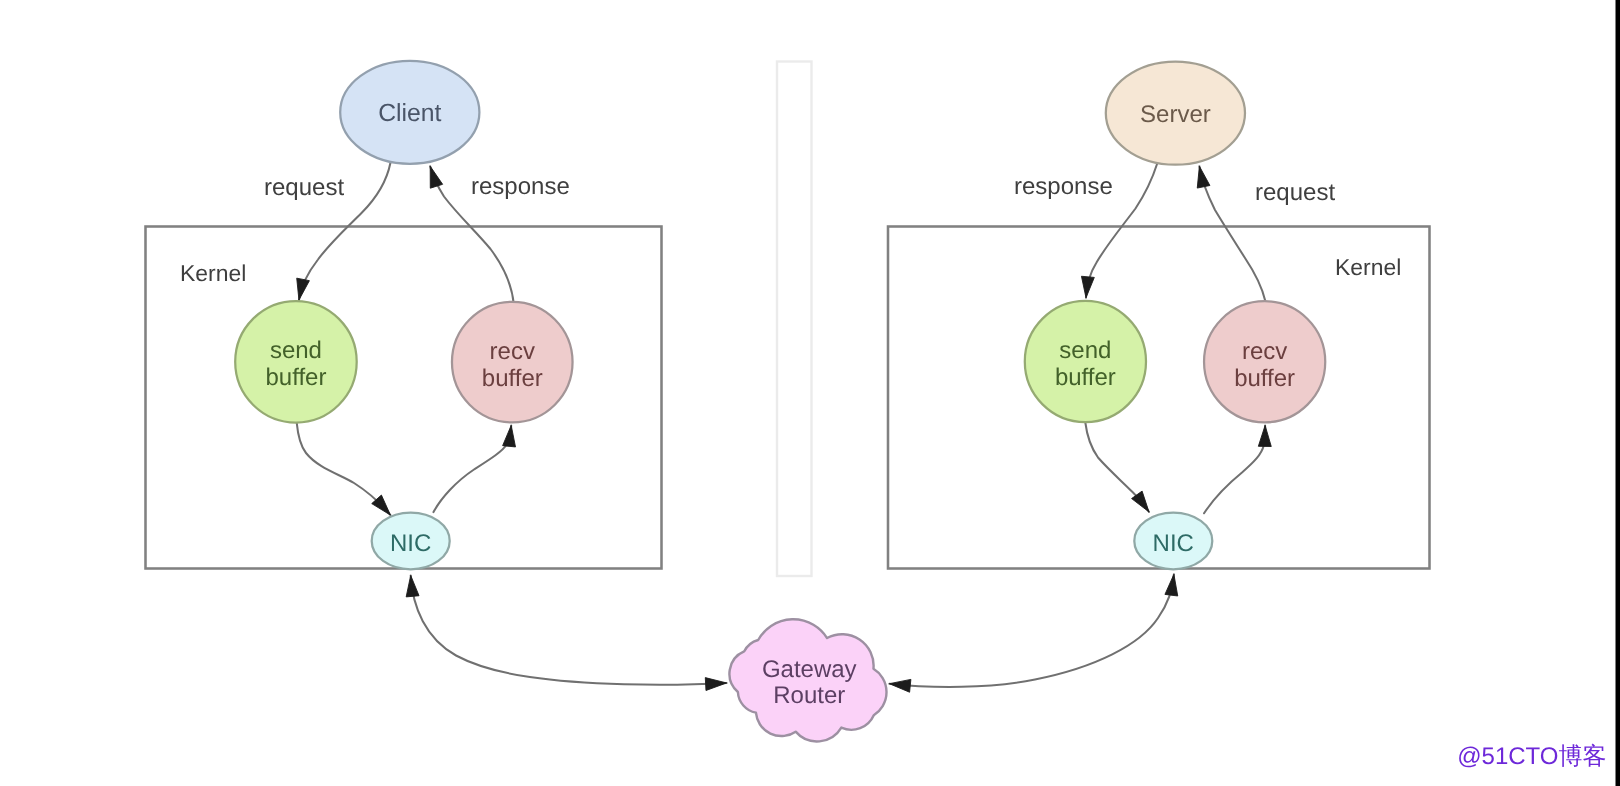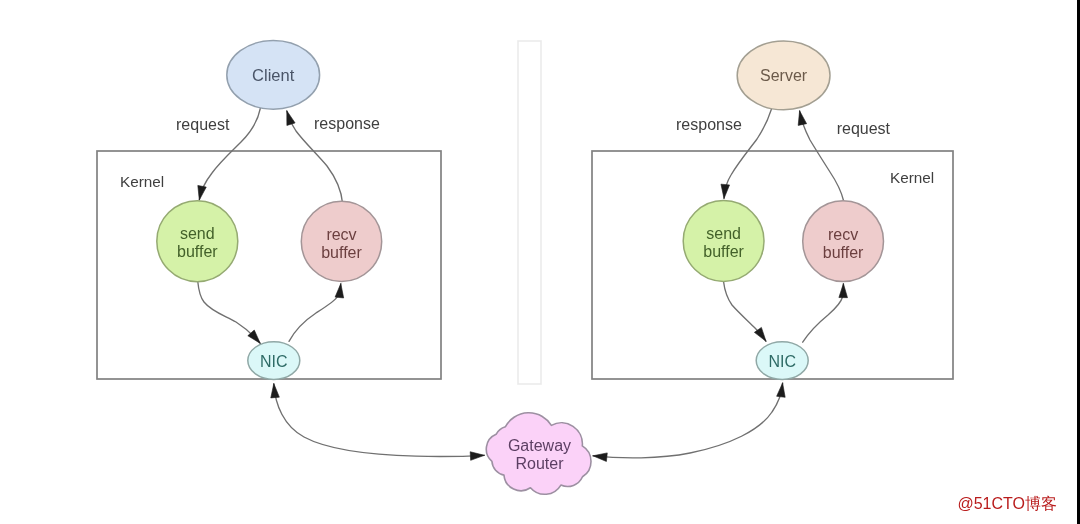--- a/index.html
+++ b/index.html
@@ -1,20 +1,20 @@
 <!DOCTYPE html>
 <html><head>
 <meta charset="utf-8">
 <style>
   html,body{margin:0;padding:0;background:#fff;}
   #page{position:relative;width:1080px;height:524px;background:#ffffff;overflow:hidden;
         font-family:"Liberation Sans",sans-serif;}
   #svg{display:block;position:absolute;top:0;left:0;}
   .edge-strip{position:absolute;top:0;right:0;width:3px;height:524px;background:#000;}
-  .wm{position:absolute;right:23px;bottom:9px;font-size:16px;color:#b91c1c;
+  .wm{position:absolute;right:9px;bottom:9px;font-size:16px;color:#6d28d9;
       font-family:"Liberation Sans",sans-serif;white-space:nowrap;}
   text{font-family:"Liberation Sans",sans-serif;}
   #page{-webkit-font-smoothing:antialiased;text-rendering:optimizeLegibility;}
 </style>
 </head>
 <body>
 
 <div id="page">
   <svg id="svg" width="1080" height="524" viewBox="0 0 1080 524">
 

